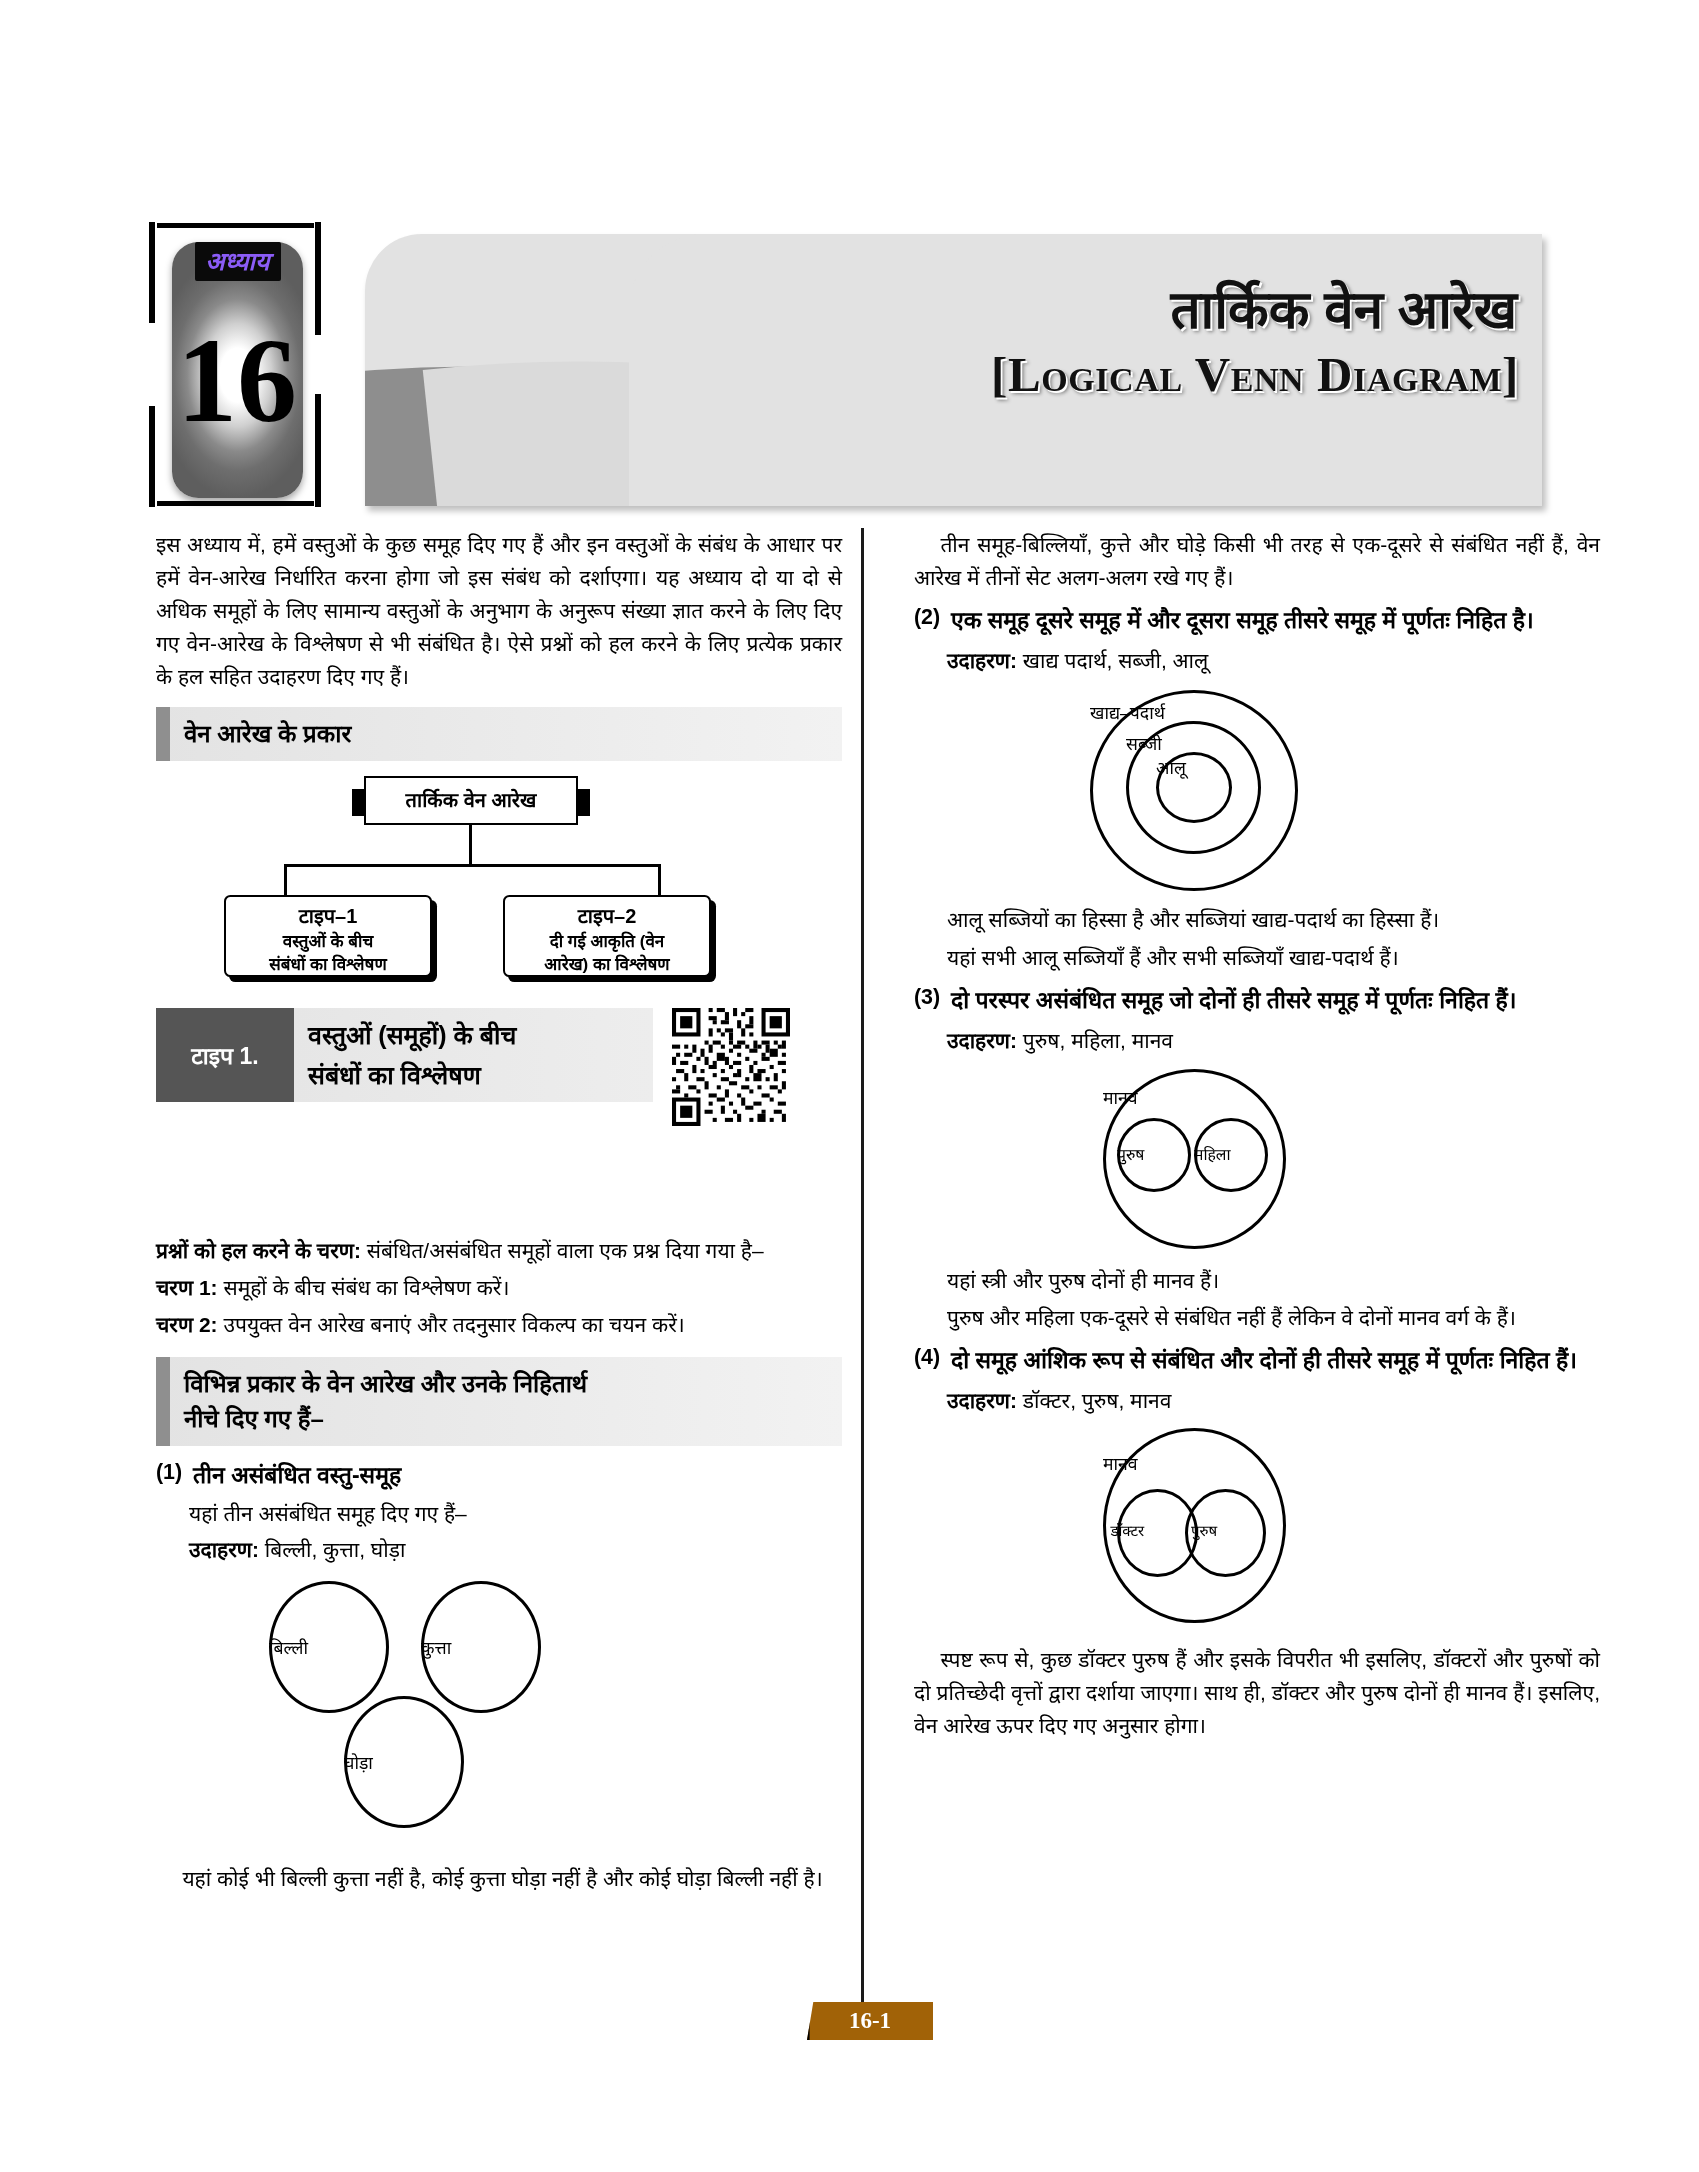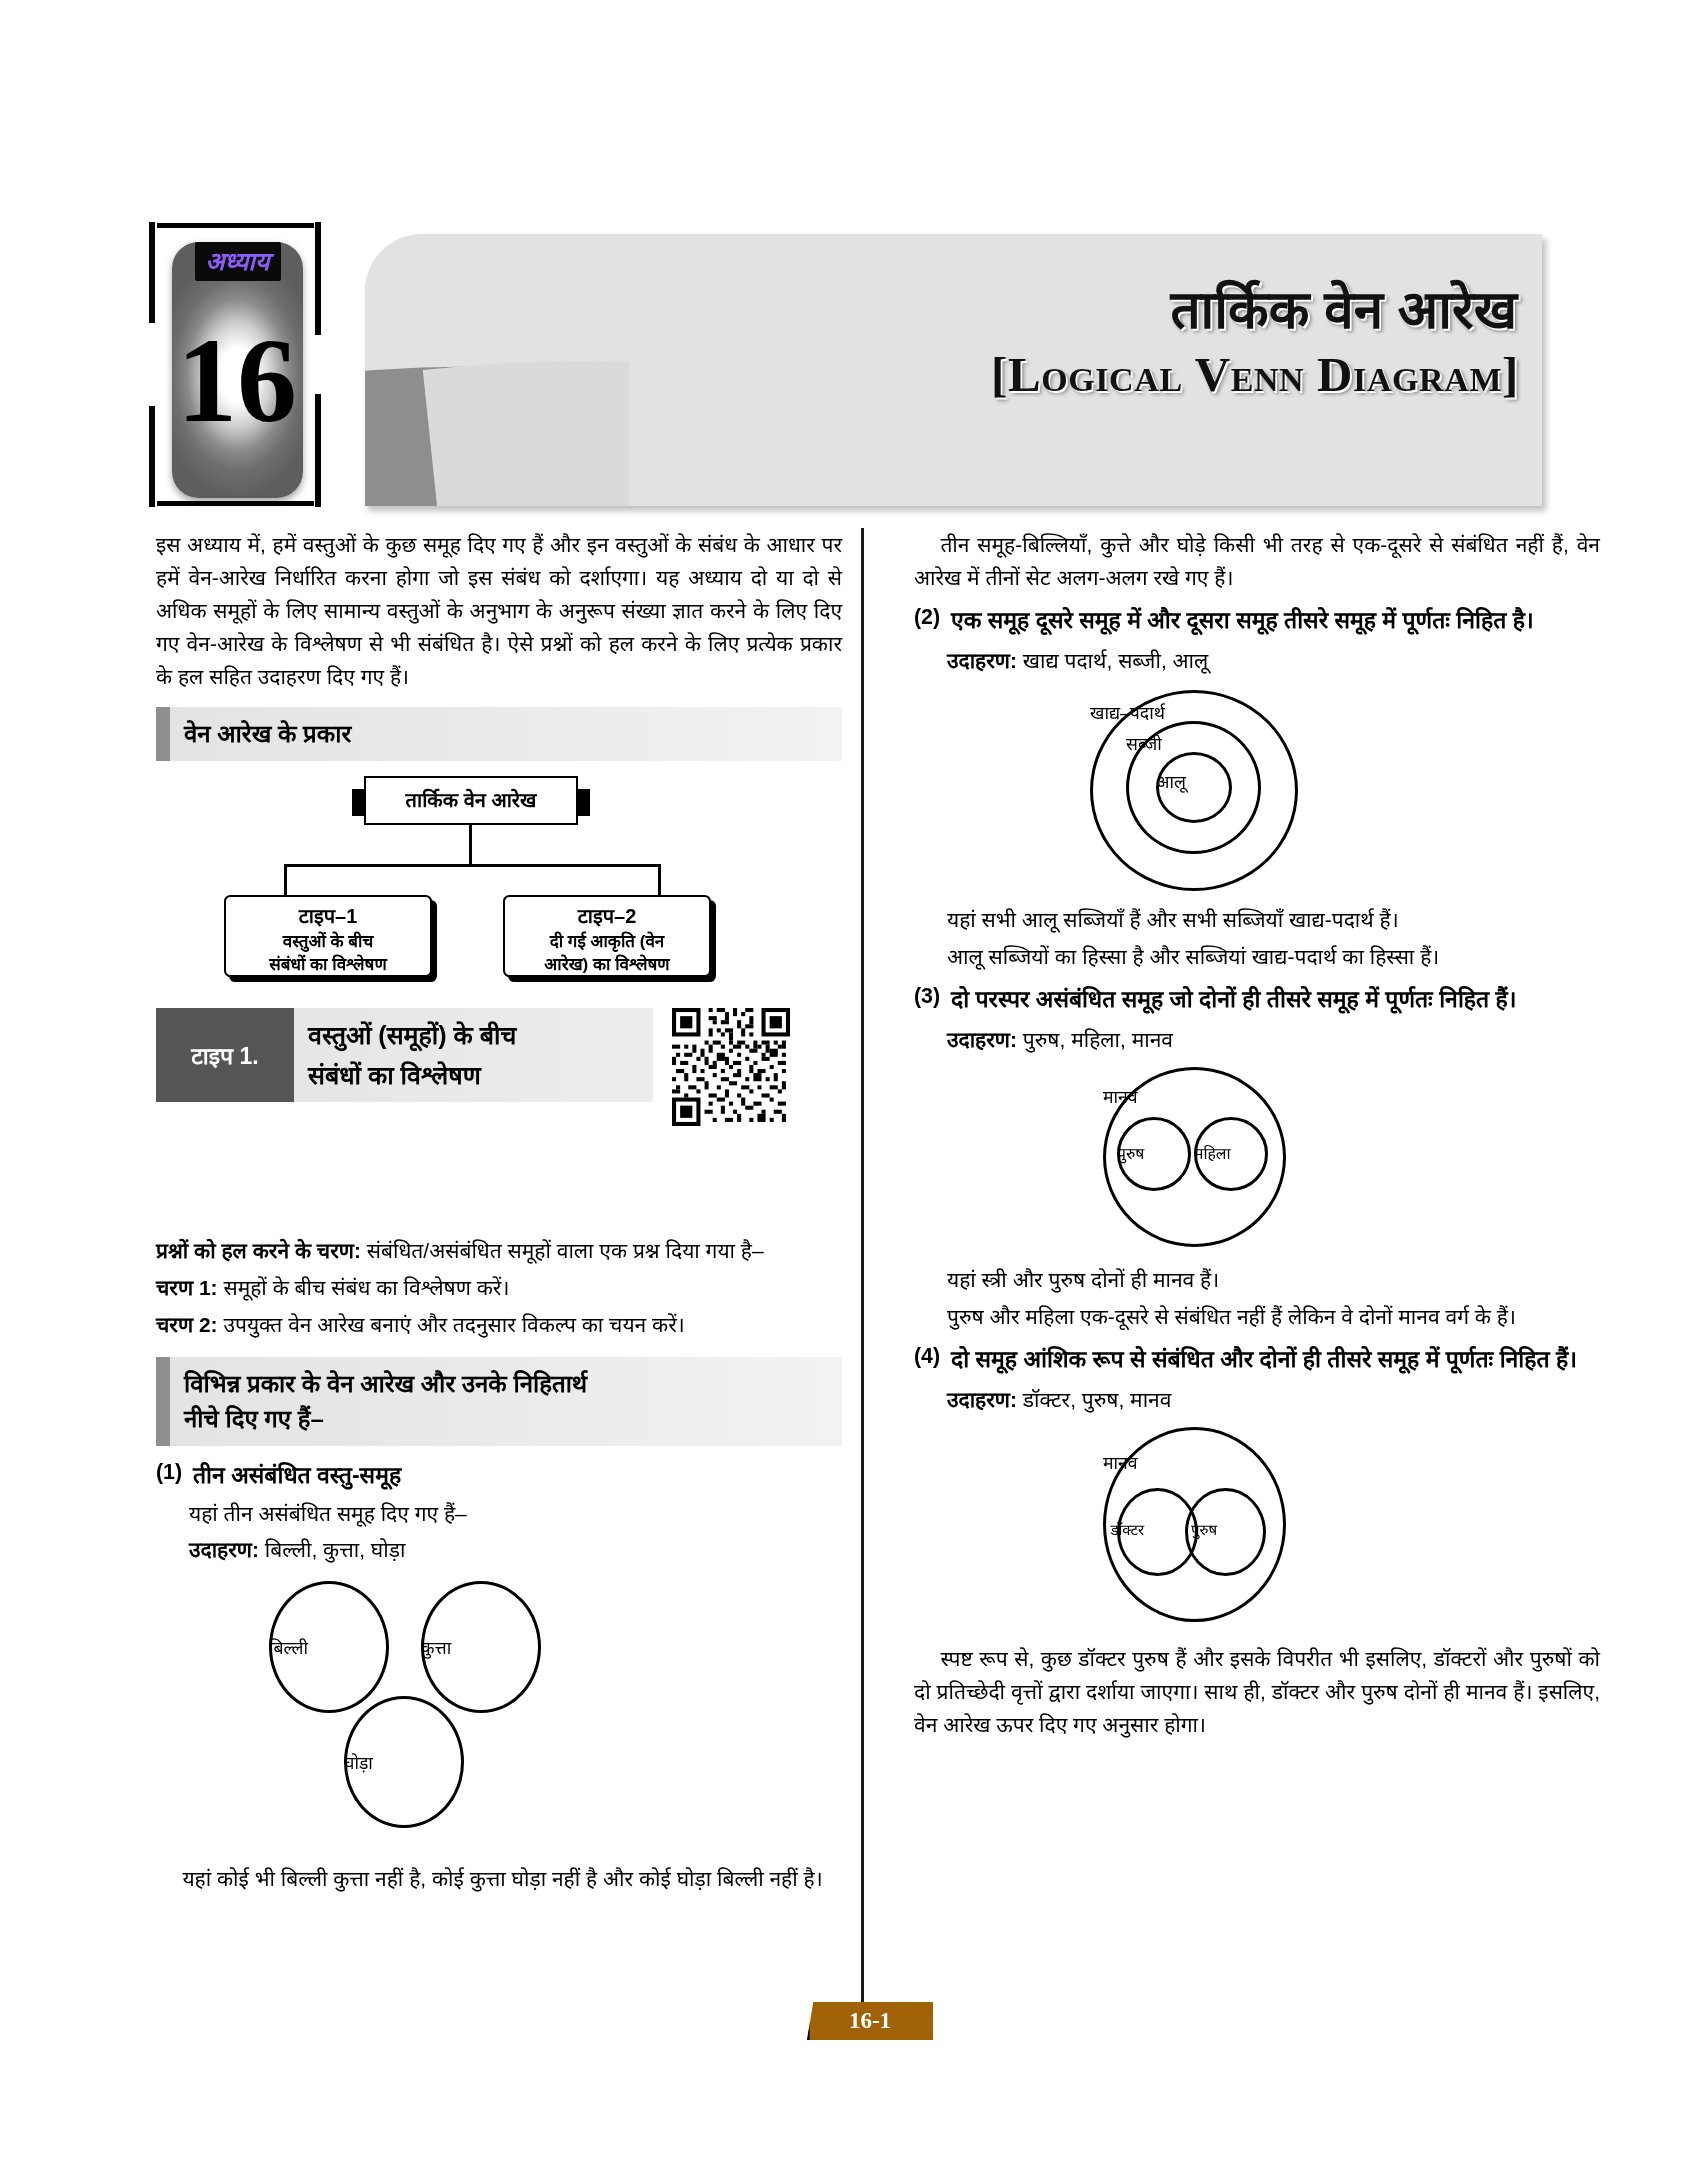--- a/index.html
+++ b/index.html
@@ -450,25 +450,25 @@
     </p>
 
     <div class="venn v2">
       <div class="circ" style="left:19px;  top:3.8px;   width:208px; height:201px;"></div>
       <div class="clab" style="left:19px;  top:14px;  width:208px;">खाद्य–पदार्थ</div>
 
       <div class="circ" style="left:55px;  top:35px;  width:135px; height:133px;"></div>
       <div class="clab" style="left:55px;  top:45px;  width:135px;">सब्जी</div>
 
       <div class="circ" style="left:85px; top:66px; width:76px; height:71px;"></div>
-      <div class="clab" style="left:85px; top:83px; width:76px;">आलू</div>
-    </div>
-
+      <div class="clab" style="left:85px; top:69px; width:76px;">आलू</div>
+    </div>
+
+    <p class="para i2">आलू सब्जियों का हिस्सा है और सब्जियां खाद्य-पदार्थ का हिस्सा हैं।</p>
     <p class="para i2" style="margin-top:5px;">यहां सभी आलू सब्जियाँ हैं और सभी सब्जियाँ खाद्य-पदार्थ हैं।</p>
-    <p class="para i2">आलू सब्जियों का हिस्सा है और सब्जियां खाद्य-पदार्थ का हिस्सा हैं।</p>
 
     <div class="numbered" style="margin-top:11.3px;">
       <span class="n">(3)</span>
       <div class="banner-text" style="font-size:23px; line-height:31.5px;">दो परस्पर असंबंधित समूह जो दोनों ही तीसरे समूह में पूर्णतः निहित हैं।</div>
     </div>
     <p class="para i2" style="margin-top:7.6px;">
       <span class="bold-hi">उदाहरण:</span><span> पुरुष, महिला, मानव</span>
     </p>
 
     <div class="venn v3">

